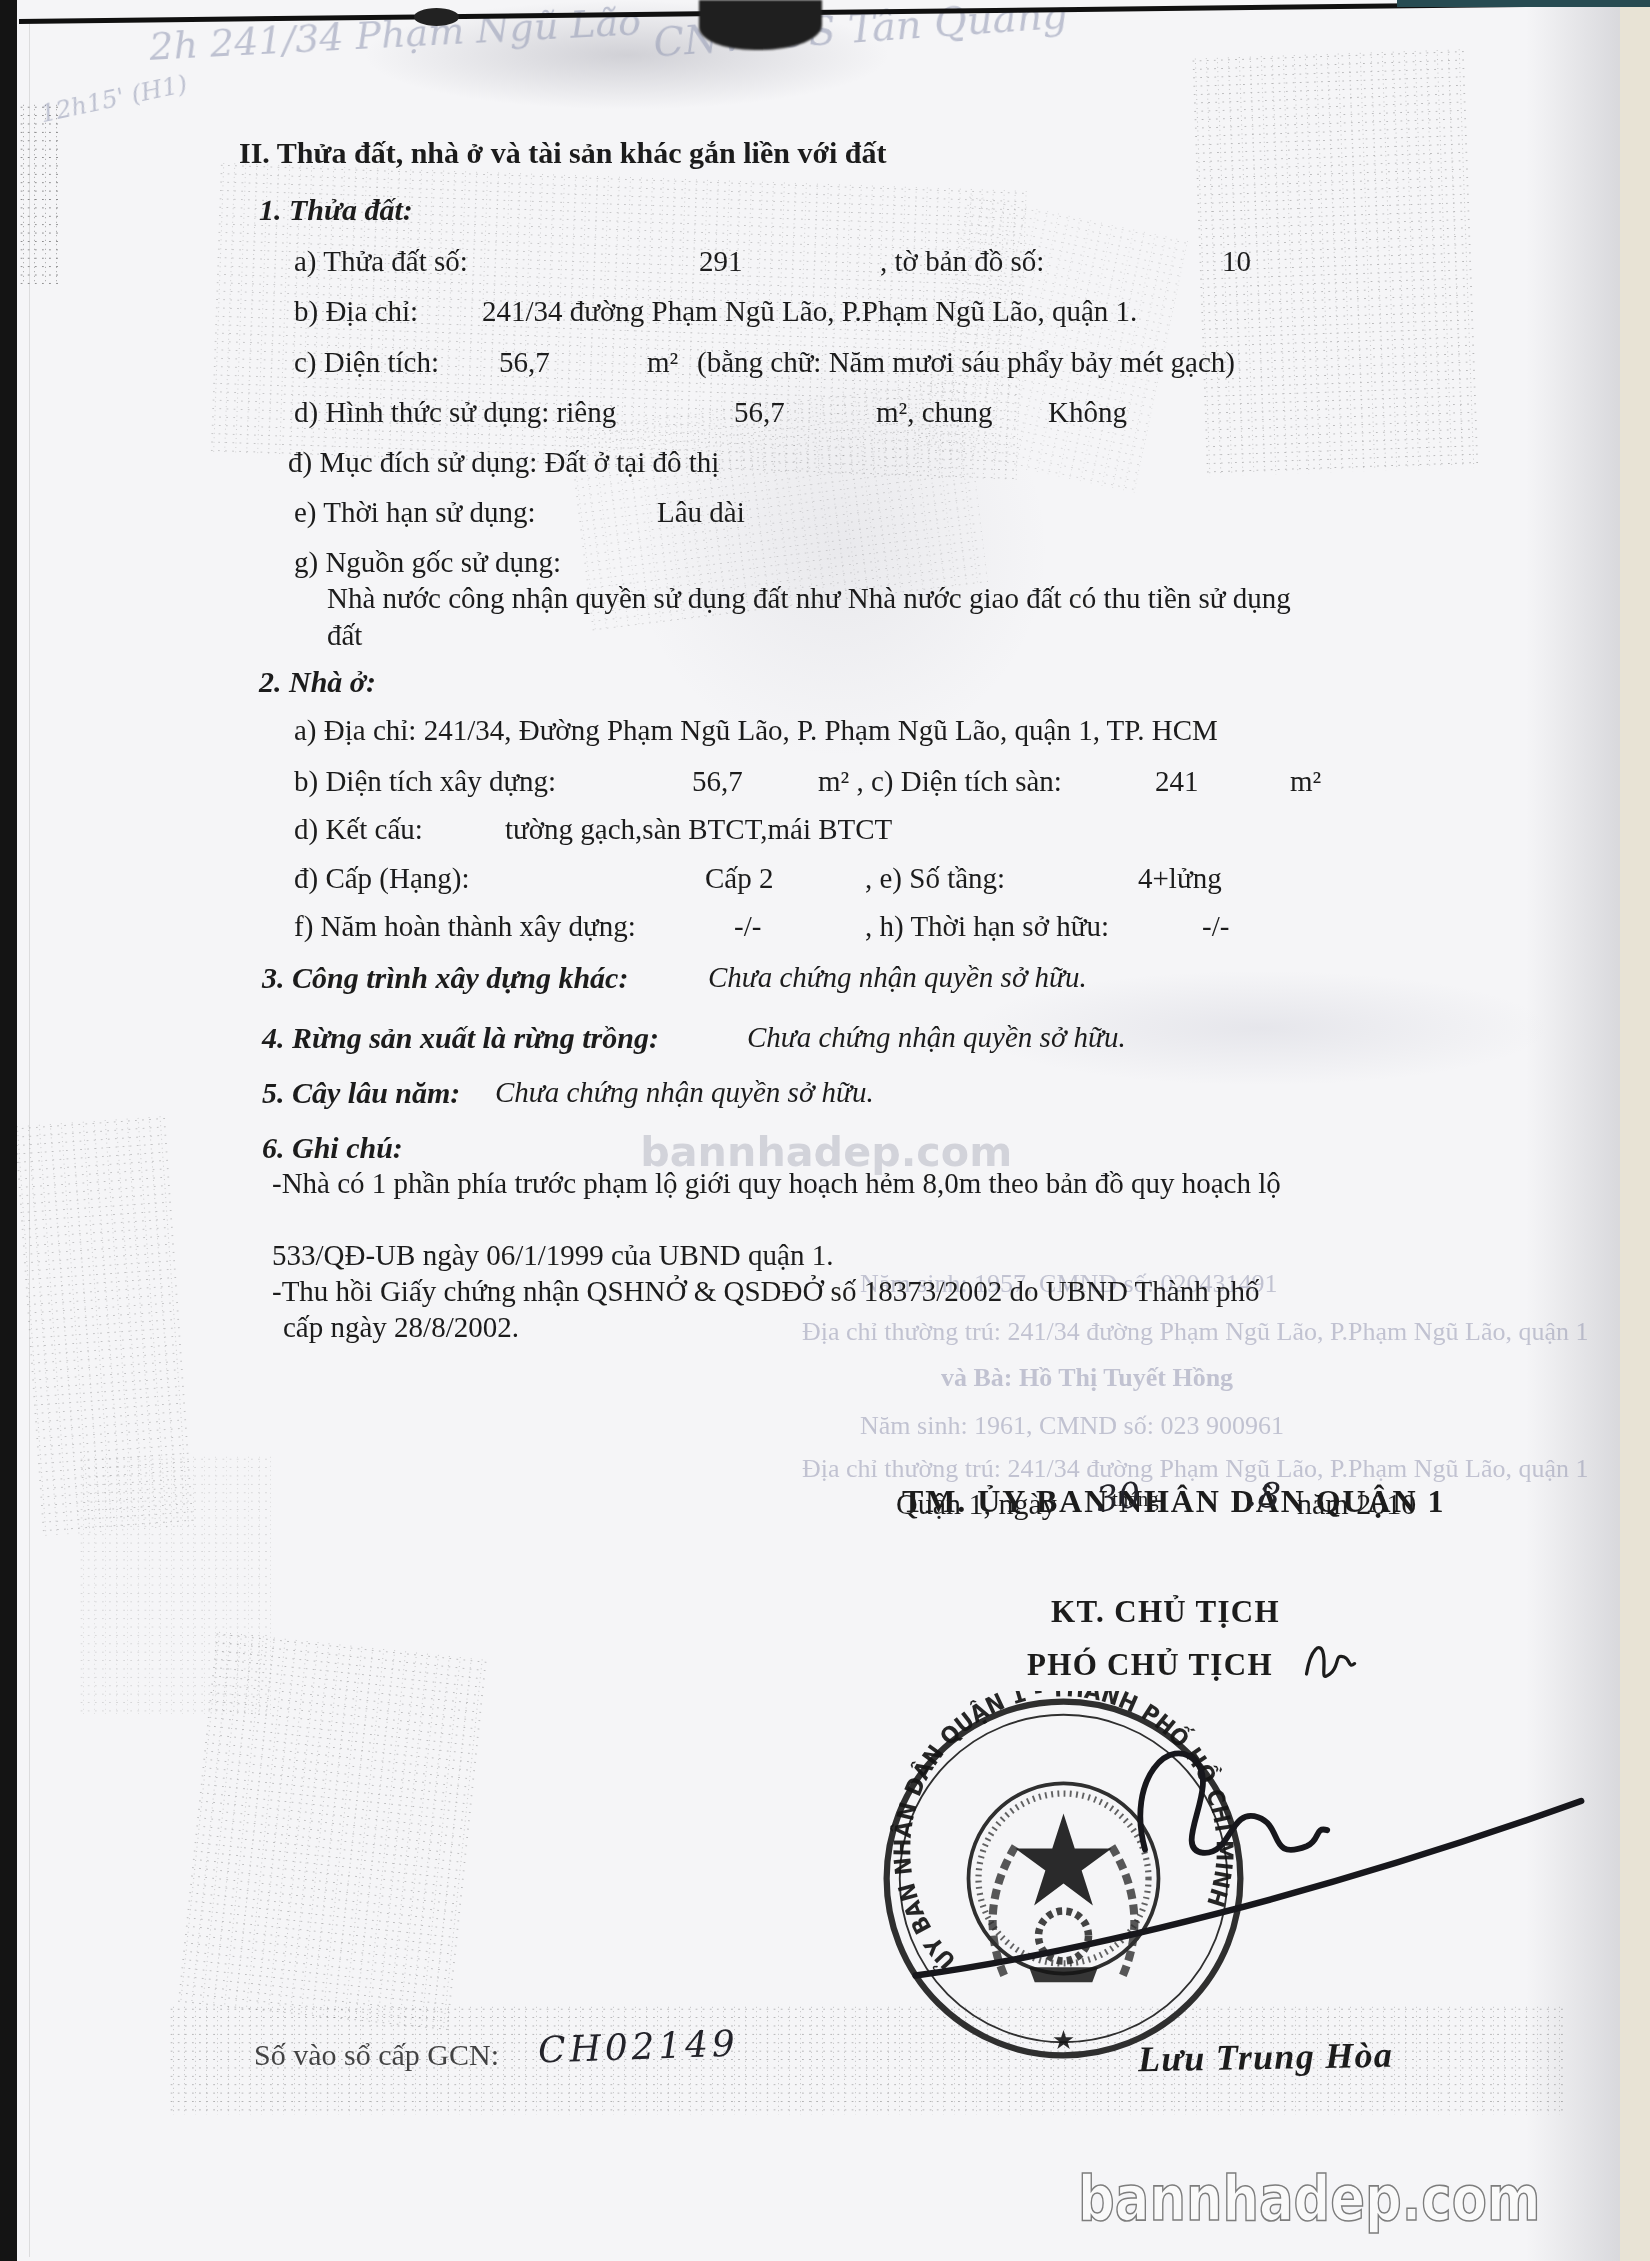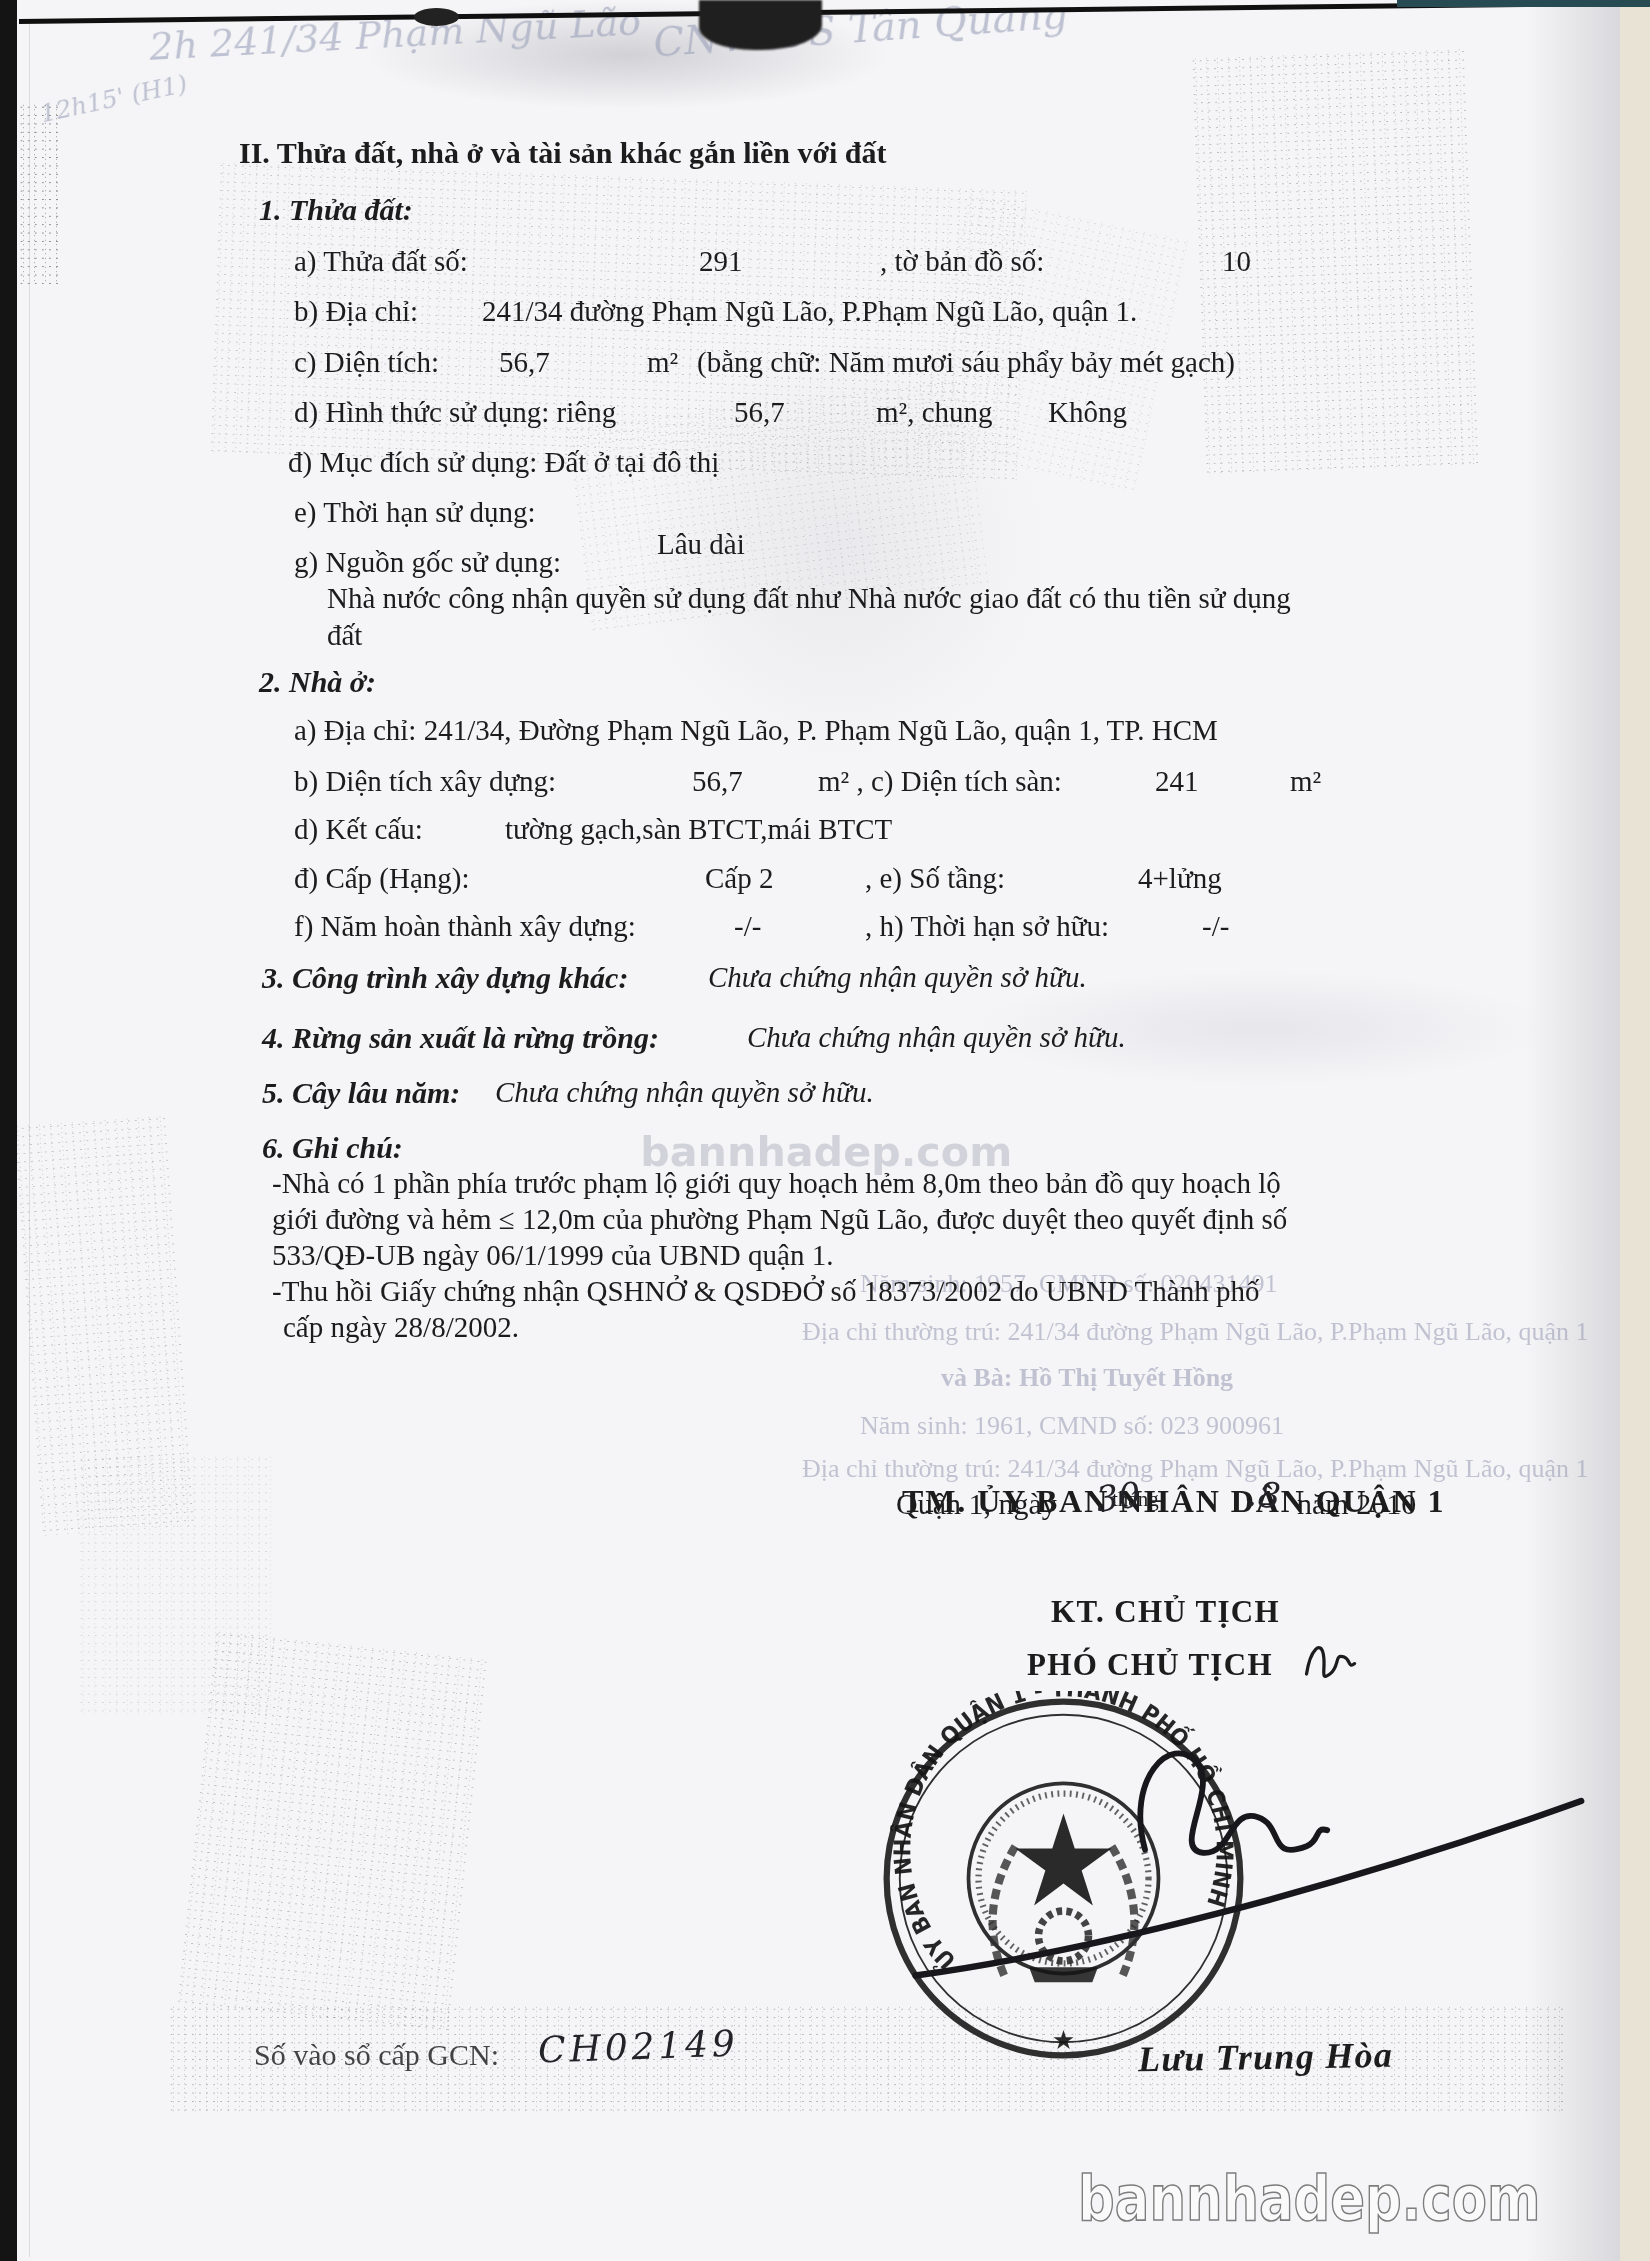--- a/index.html
+++ b/index.html
@@ -68,21 +68,21 @@
   <span class="t" style="left:697px;top:347px;">(bằng chữ: Năm mươi sáu phẩy bảy mét gạch)</span>
 
   <span class="t" style="left:294px;top:397px;">d) Hình thức sử dụng: riêng</span>
   <span class="t" style="left:734px;top:397px;">56,7</span>
   <span class="t" style="left:876px;top:397px;">m², chung</span>
   <span class="t" style="left:1048px;top:397px;">Không</span>
 
   <span class="t" style="left:288px;top:447px;">đ) Mục đích sử dụng: Đất ở tại đô thị</span>
 
   <span class="t" style="left:294px;top:497px;">e) Thời hạn sử dụng:</span>
-  <span class="t" style="left:657px;top:497px;margin-top:32px;">Lâu dài</span>
+  <span class="t" style="left:657px;top:497px;">Lâu dài</span>
 
   <span class="t" style="left:294px;top:547px;">g) Nguồn gốc sử dụng:</span>
   <span class="t" style="left:327px;top:583px;">Nhà nước công nhận quyền sử dụng đất như Nhà nước giao đất có thu tiền sử dụng</span>
   <span class="t" style="left:327px;top:620px;">đất</span>
 
   <span class="t heading" style="left:259px;top:666px;">2. Nhà ở:</span>
 
   <span class="t" style="left:294px;top:715px;">a) Địa chỉ: 241/34, Đường Phạm Ngũ Lão, P. Phạm Ngũ Lão, quận 1, TP. HCM</span>
 
   <span class="t" style="left:294px;top:766px;">b) Diện tích xây dựng:</span>
@@ -109,21 +109,20 @@
 
   <span class="t heading" style="left:262px;top:1022px;">4. Rừng sản xuất là rừng trồng:</span>
   <span class="t i" style="left:747px;top:1022px;">Chưa chứng nhận quyền sở hữu.</span>
 
   <span class="t heading" style="left:262px;top:1077px;">5. Cây lâu năm:</span>
   <span class="t i" style="left:495px;top:1077px;">Chưa chứng nhận quyền sở hữu.</span>
 
   <span class="t heading" style="left:262px;top:1132px;">6. Ghi chú:</span>
 
   <span class="t" style="left:272px;top:1168px;">-Nhà có 1 phần phía trước phạm lộ giới quy hoạch hẻm 8,0m theo bản đồ quy hoạch lộ</span>
-  <span class="t" style="left:272px;top:1204px;">giới đường và hẻm ≤ 12,0m của phường Phạm Ngũ Lão, được duyệt theo quyết định số</span>
   <span class="t" style="left:272px;top:1240px;">533/QĐ-UB ngày 06/1/1999 của UBND quận 1.</span>
   <span class="t" style="left:272px;top:1276px;">-Thu hồi Giấy chứng nhận QSHNỞ &amp; QSDĐỞ số 18373/2002 do UBND Thành phố</span>
   <span class="t" style="left:283px;top:1312px;">cấp ngày 28/8/2002.</span>
 
   <span class="t" style="left:896px;top:1488px;font-size:30px;">Quận 1, ngày</span>
   <span class="hw" style="left:1096px;top:1477px;font-size:35px;transform:rotate(-7deg);">30</span>
   <span class="t" style="left:1112px;top:1488px;font-size:21px;">tháng</span>
   <span class="hw" style="left:1247px;top:1475px;font-size:35px;transform:rotate(6deg);">.8</span>
   <span class="t" style="left:1297px;top:1488px;font-size:30px;">năm 2010</span>
 

